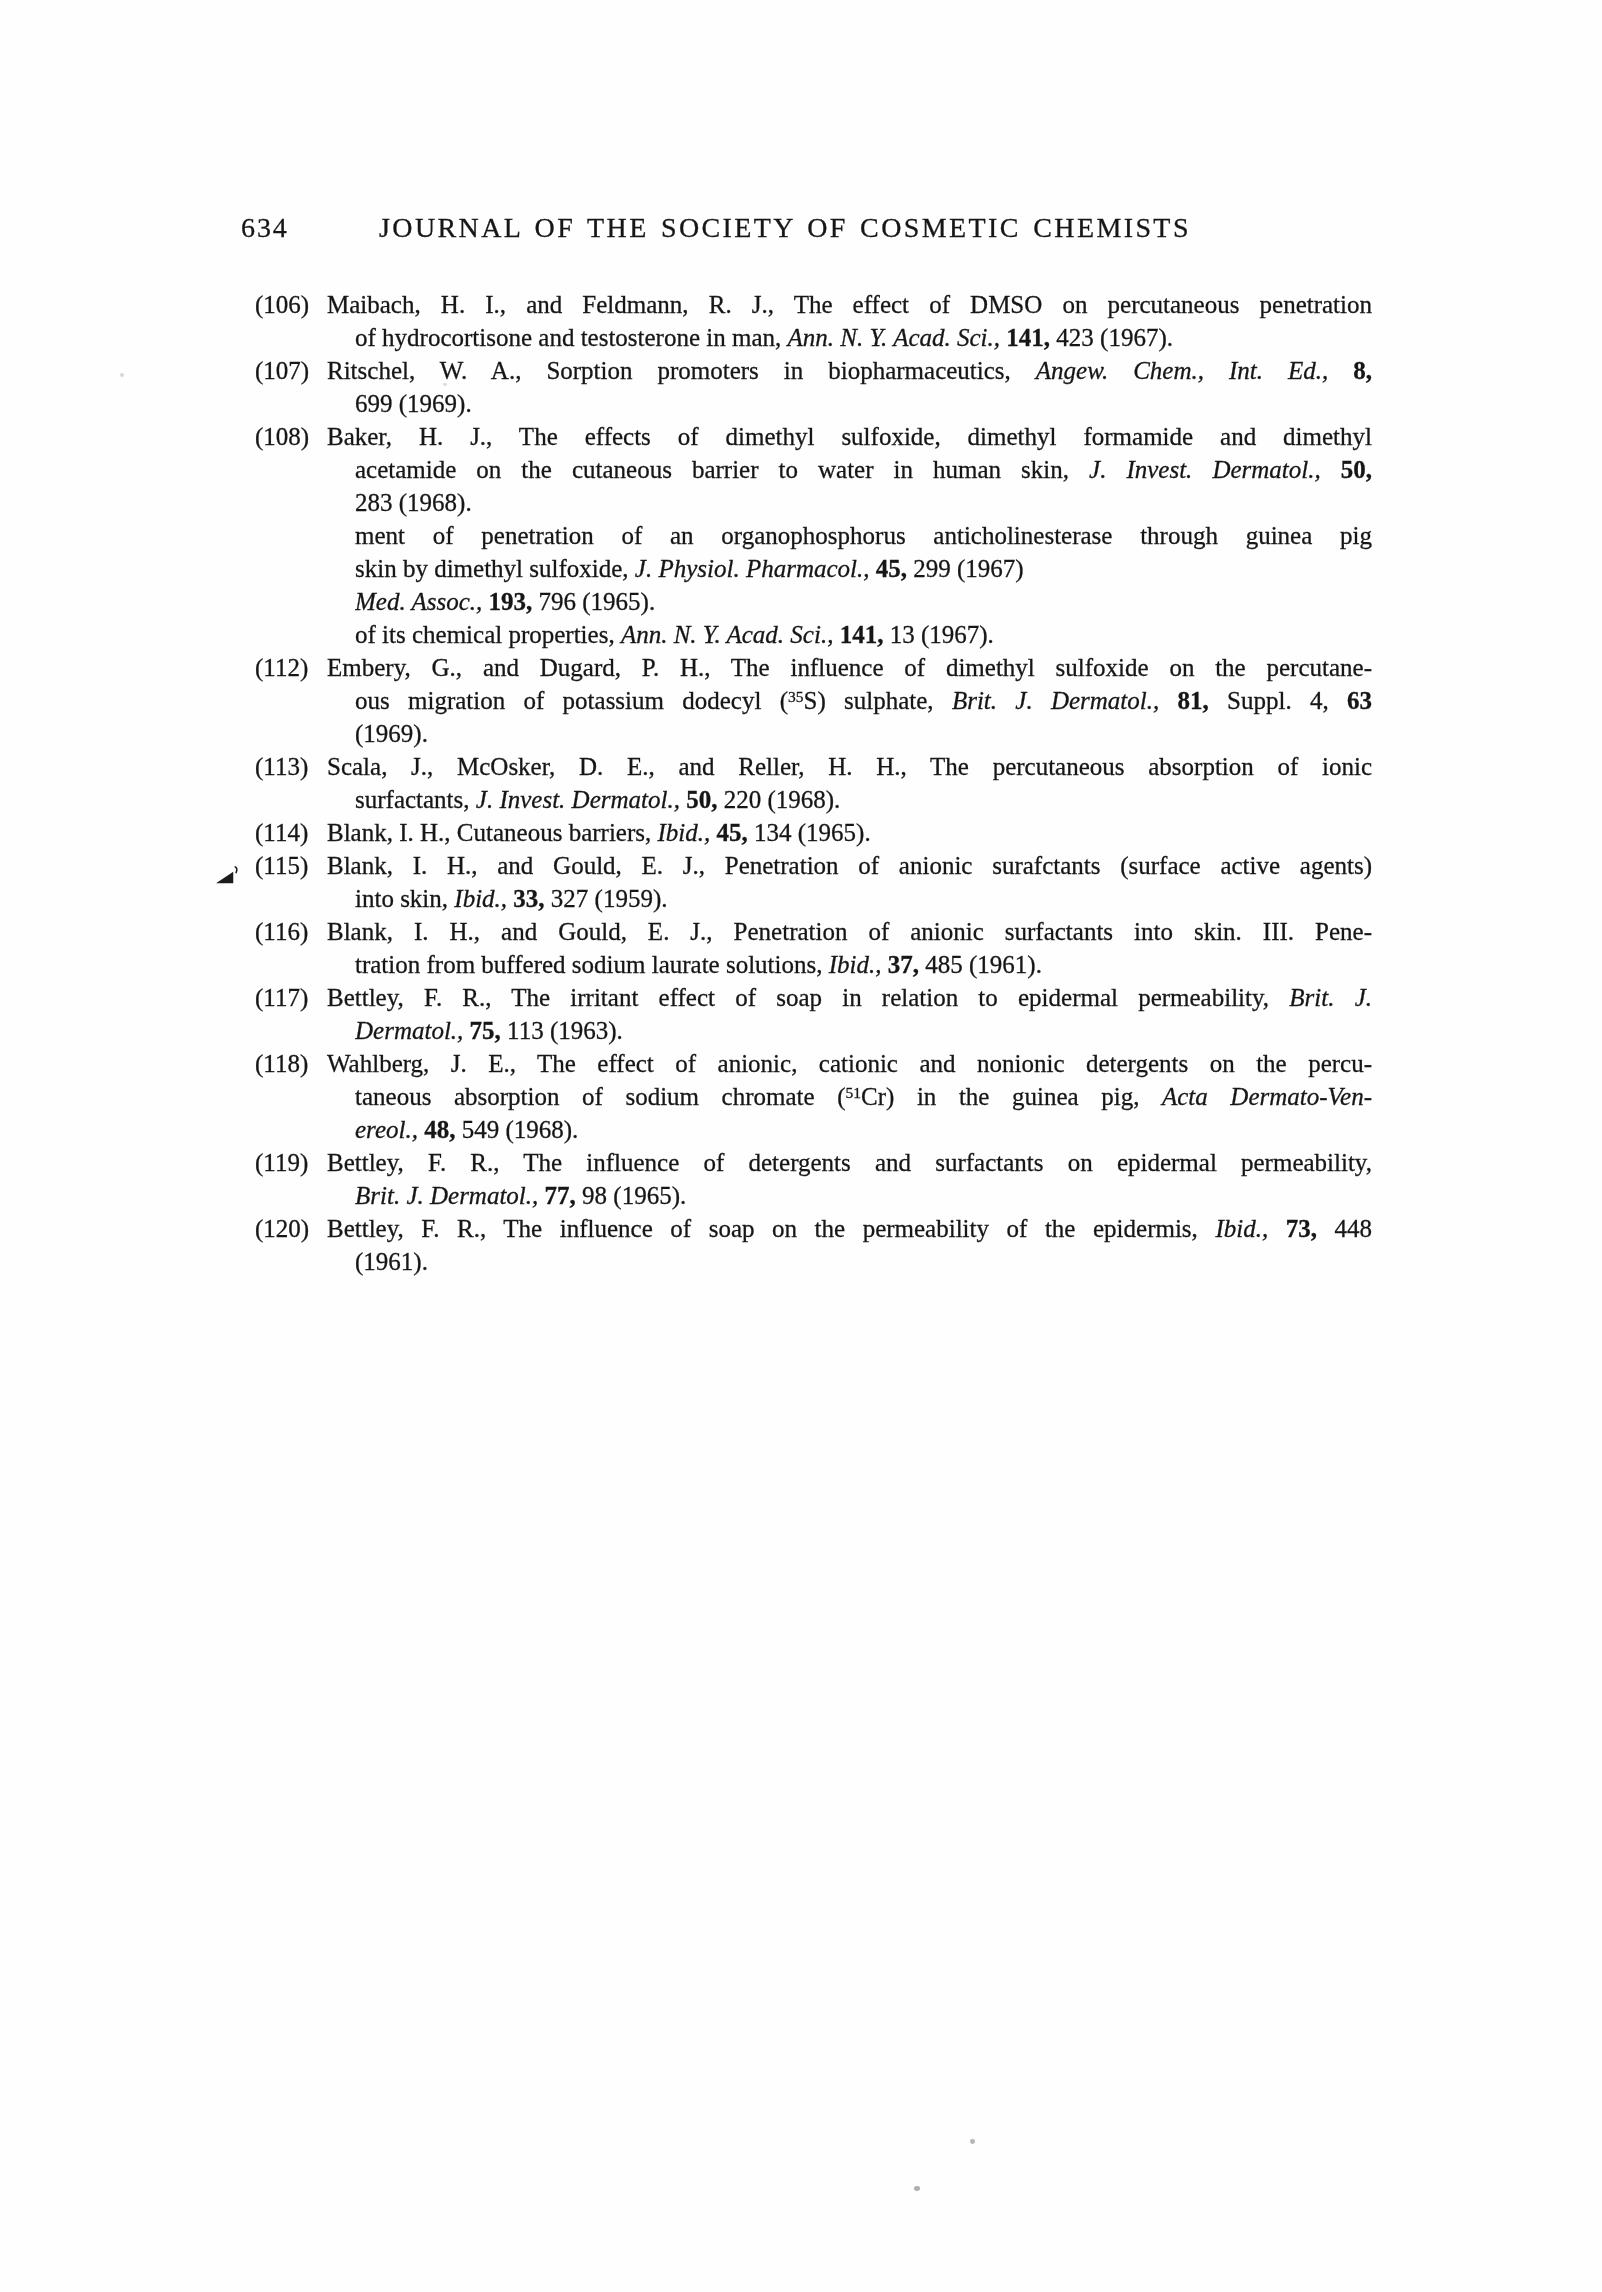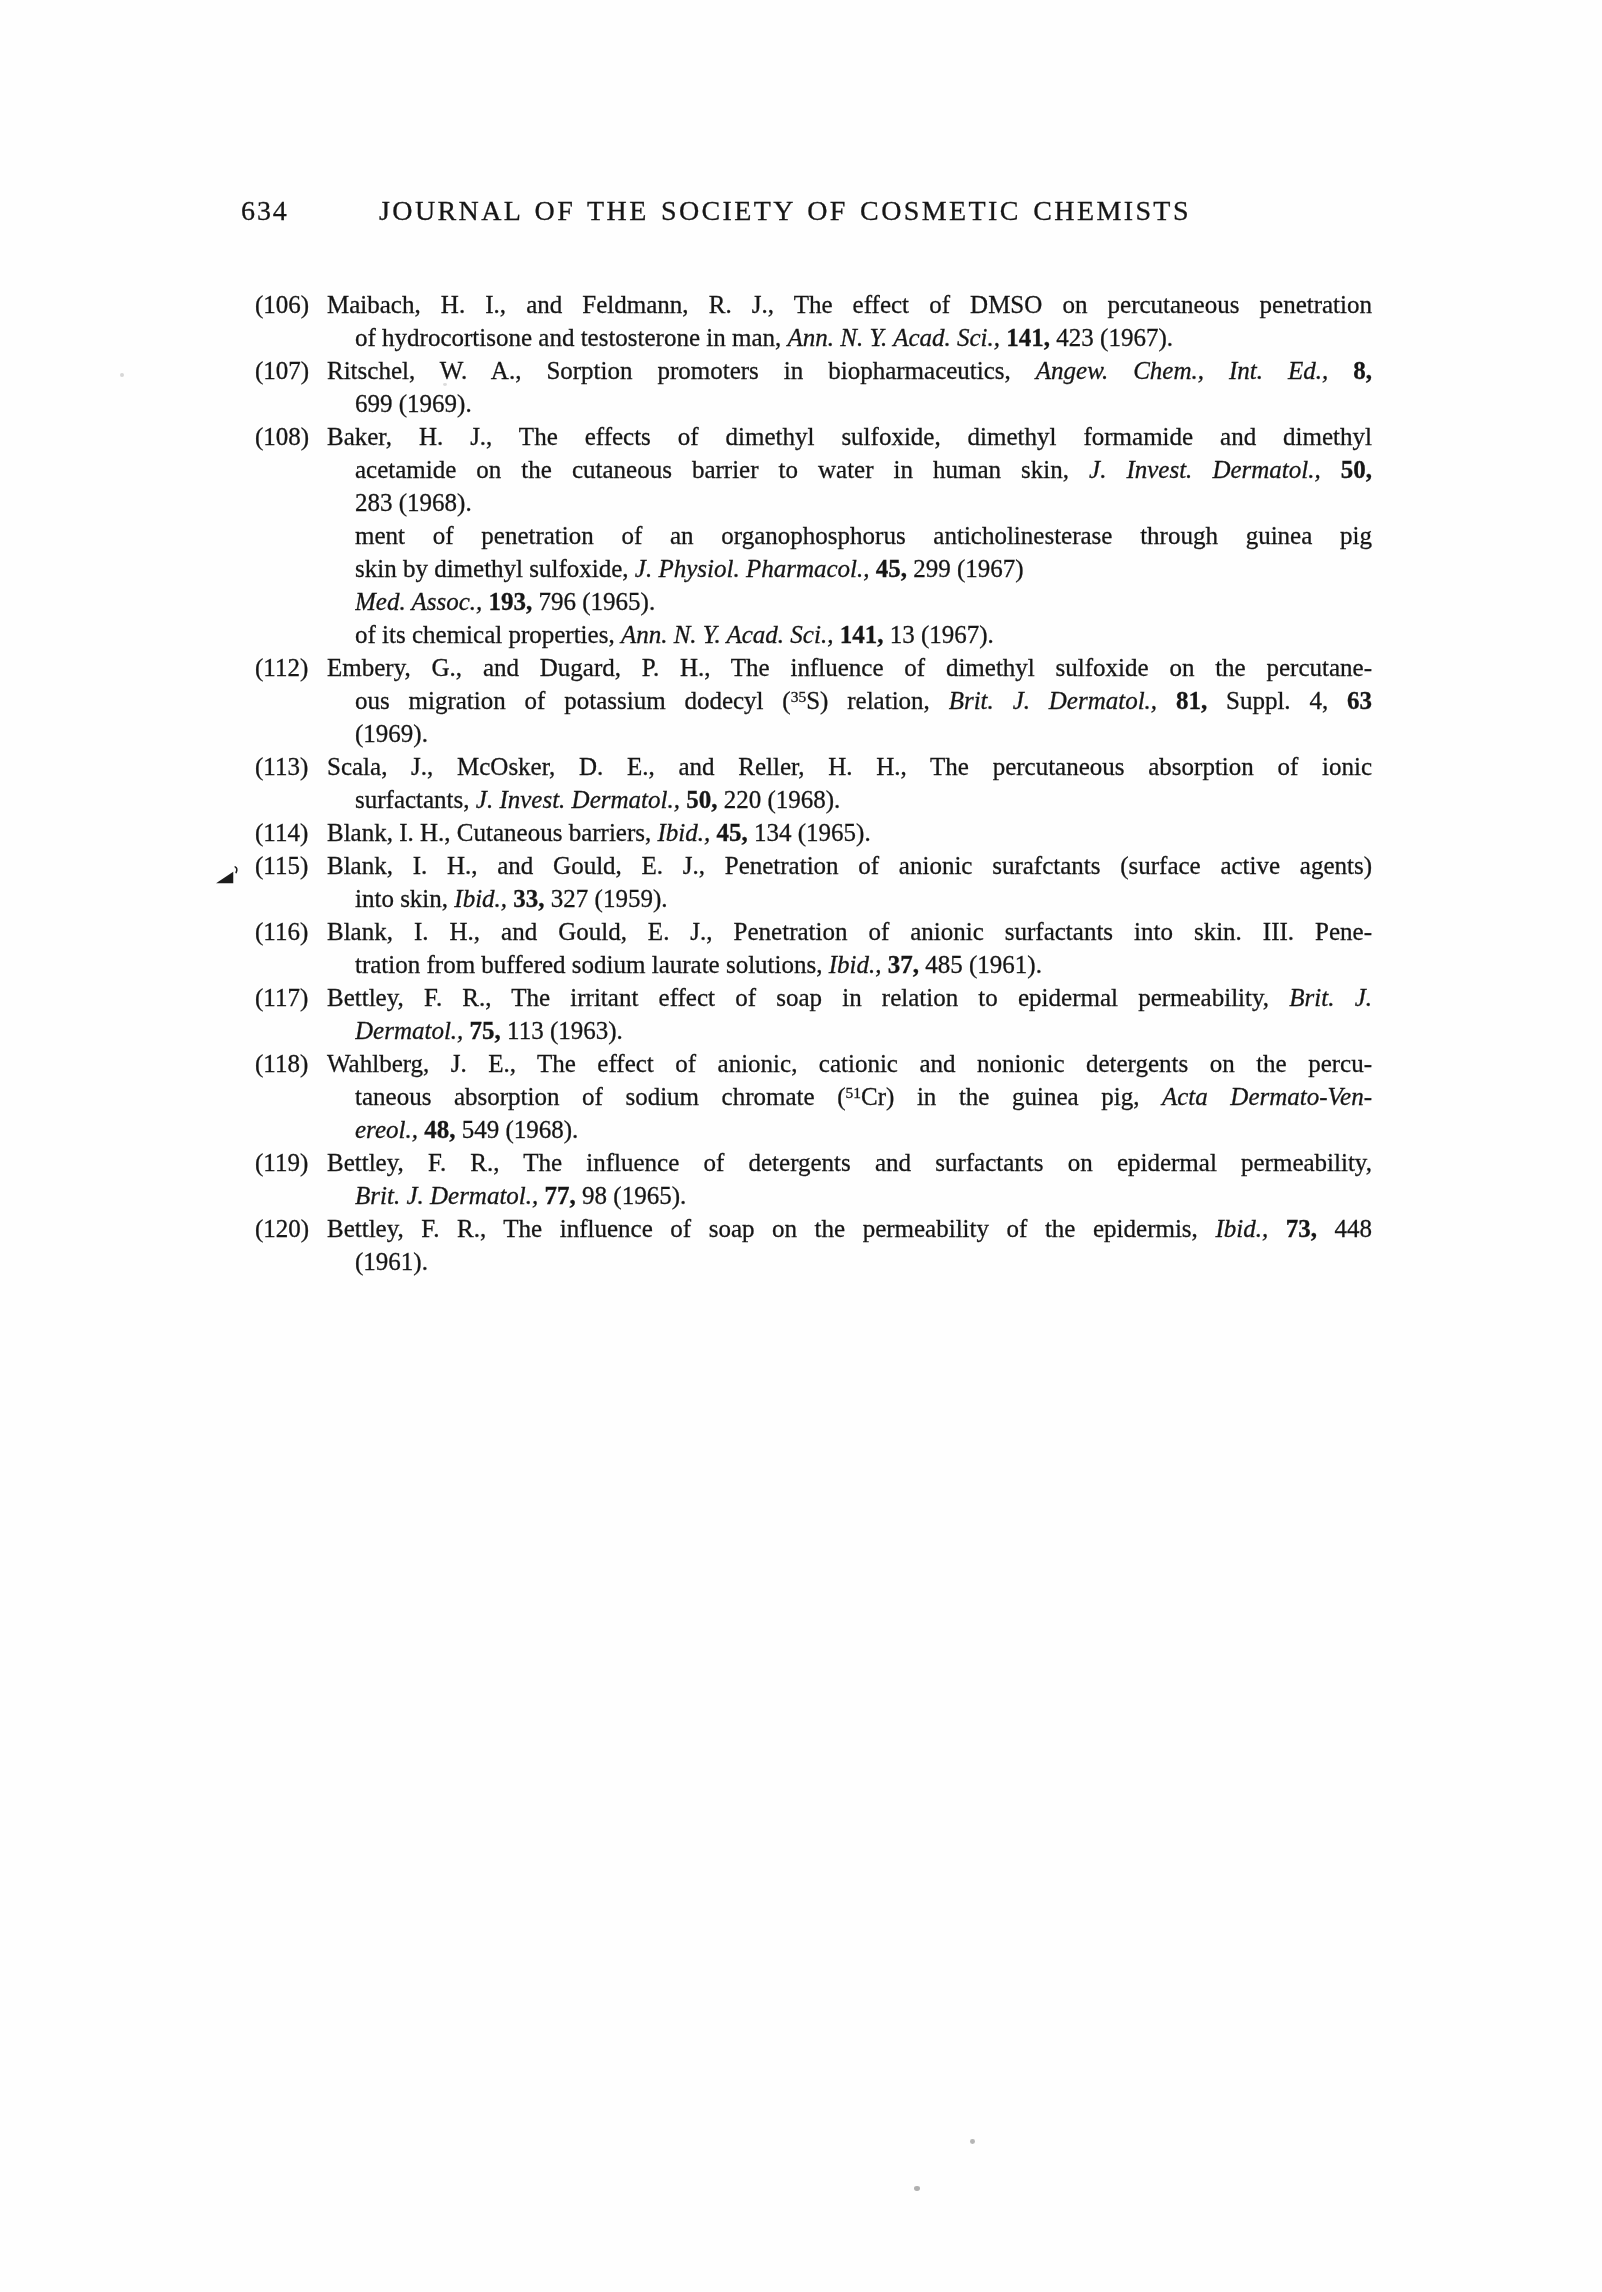--- a/index.html
+++ b/index.html
@@ -12,21 +12,21 @@
     width: 1602px;
     height: 2292px;
     background: #fefefe;
     overflow: hidden;
     font-family: "Liberation Serif", "DejaVu Serif", serif;
     color: #161616;
     -webkit-text-stroke: 0.3px #1a1a1a;
   }
   .running-head {
     position: absolute;
-    top: 194px;
+    top: 211px;
     left: 0;
     width: 100%;
     height: 34px;
     line-height: 33px;
     font-size: 28px;
   }
   .page-number {
     position: absolute;
     left: 241px;
     top: 0;
@@ -117,21 +117,21 @@
         <div class="ref-line last"><span class="seg-n">skin by dimethyl sulfoxide, </span><span class="seg-i">J. Physiol. Pharmacol.,</span><span class="seg-n"> </span><span class="seg-b">45,</span><span class="seg-n"> 299 (1967)</span></div>
       </div>
       <div class="ref">
         <div class="ref-line last"><span class="seg-i">Med. Assoc.,</span><span class="seg-n"> </span><span class="seg-b">193,</span><span class="seg-n"> 796 (1965).</span></div>
       </div>
       <div class="ref">
         <div class="ref-line last"><span class="seg-n">of its chemical properties, </span><span class="seg-i">Ann. N. Y. Acad. Sci.,</span><span class="seg-n"> </span><span class="seg-b">141,</span><span class="seg-n"> 13 (1967).</span></div>
       </div>
       <div class="ref">
         <div class="ref-line first"><span class="ref-num">(112)</span><span class="seg-n">Embery, G., and Dugard, P. H., The influence of dimethyl sulfoxide on the percutane-</span></div>
-        <div class="ref-line"><span class="seg-n">ous migration of potassium dodecyl (</span><sup class="seg-p">35</sup><span class="seg-n">S) relation, </span><span class="seg-i">Brit. J. Dermatol.,</span><span class="seg-n"> </span><span class="seg-b">81,</span><span class="seg-n"> Suppl. 4, </span><span class="seg-b">63</span></div>
+        <div class="ref-line"><span class="seg-n">ous migration of potassium dodecyl (</span><sup class="seg-p">35</sup><span class="seg-n">S) sulphate, </span><span class="seg-i">Brit. J. Dermatol.,</span><span class="seg-n"> </span><span class="seg-b">81,</span><span class="seg-n"> Suppl. 4, </span><span class="seg-b">63</span></div>
         <div class="ref-line last"><span class="seg-n">(1969).</span></div>
       </div>
       <div class="ref">
         <div class="ref-line first"><span class="ref-num">(113)</span><span class="seg-n">Scala, J., McOsker, D. E., and Reller, H. H., The percutaneous absorption of ionic</span></div>
         <div class="ref-line last"><span class="seg-n">surfactants, </span><span class="seg-i">J. Invest. Dermatol.,</span><span class="seg-n"> </span><span class="seg-b">50,</span><span class="seg-n"> 220 (1968).</span></div>
       </div>
       <div class="ref">
         <div class="ref-line first last"><span class="ref-num">(114)</span><span class="seg-n">Blank, I. H., Cutaneous barriers, </span><span class="seg-i">Ibid.,</span><span class="seg-n"> </span><span class="seg-b">45,</span><span class="seg-n"> 134 (1965).</span></div>
       </div>
       <div class="ref">

